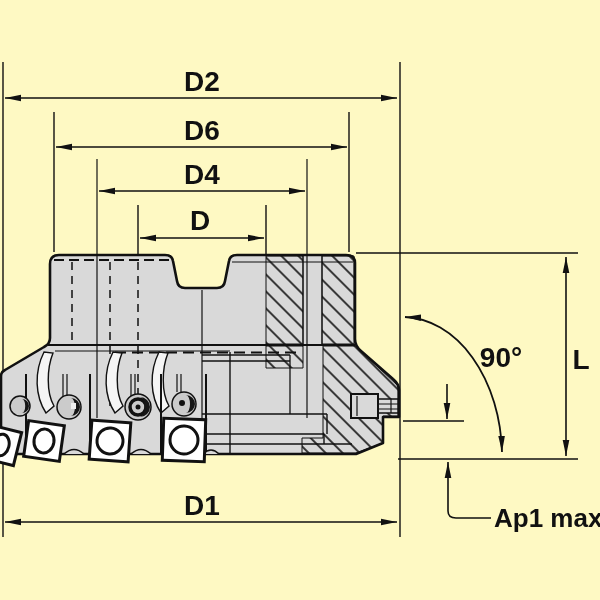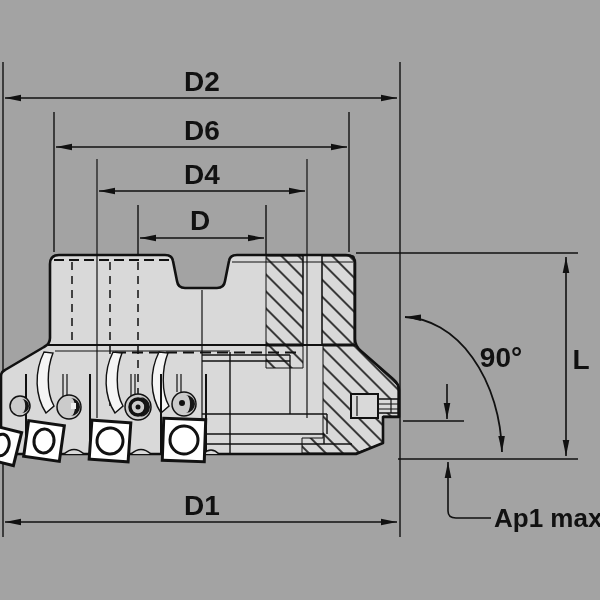--- a/index.html
+++ b/index.html
@@ -1,16 +1,16 @@
 <!DOCTYPE html>
 <html><head>
 <meta charset="utf-8">
 <style>
   html,body{margin:0;padding:0;background:#ffffff;}
-  .stage{width:600px;height:600px;position:relative;background:#a3a3a3;overflow:hidden;}
+  .stage{width:600px;height:600px;position:relative;background:#fef9c3;overflow:hidden;}
   svg{display:block;}
   text{font-family:"Liberation Sans","DejaVu Sans",sans-serif;font-weight:700;fill:#111111;}
   .dim-label{font-size:28px;}
   .dim-label-small{font-size:26px;}
 </style>
 </head>
 <body>
 
 <div class="stage">
 <svg width="600" height="600" viewBox="0 0 600 600">

